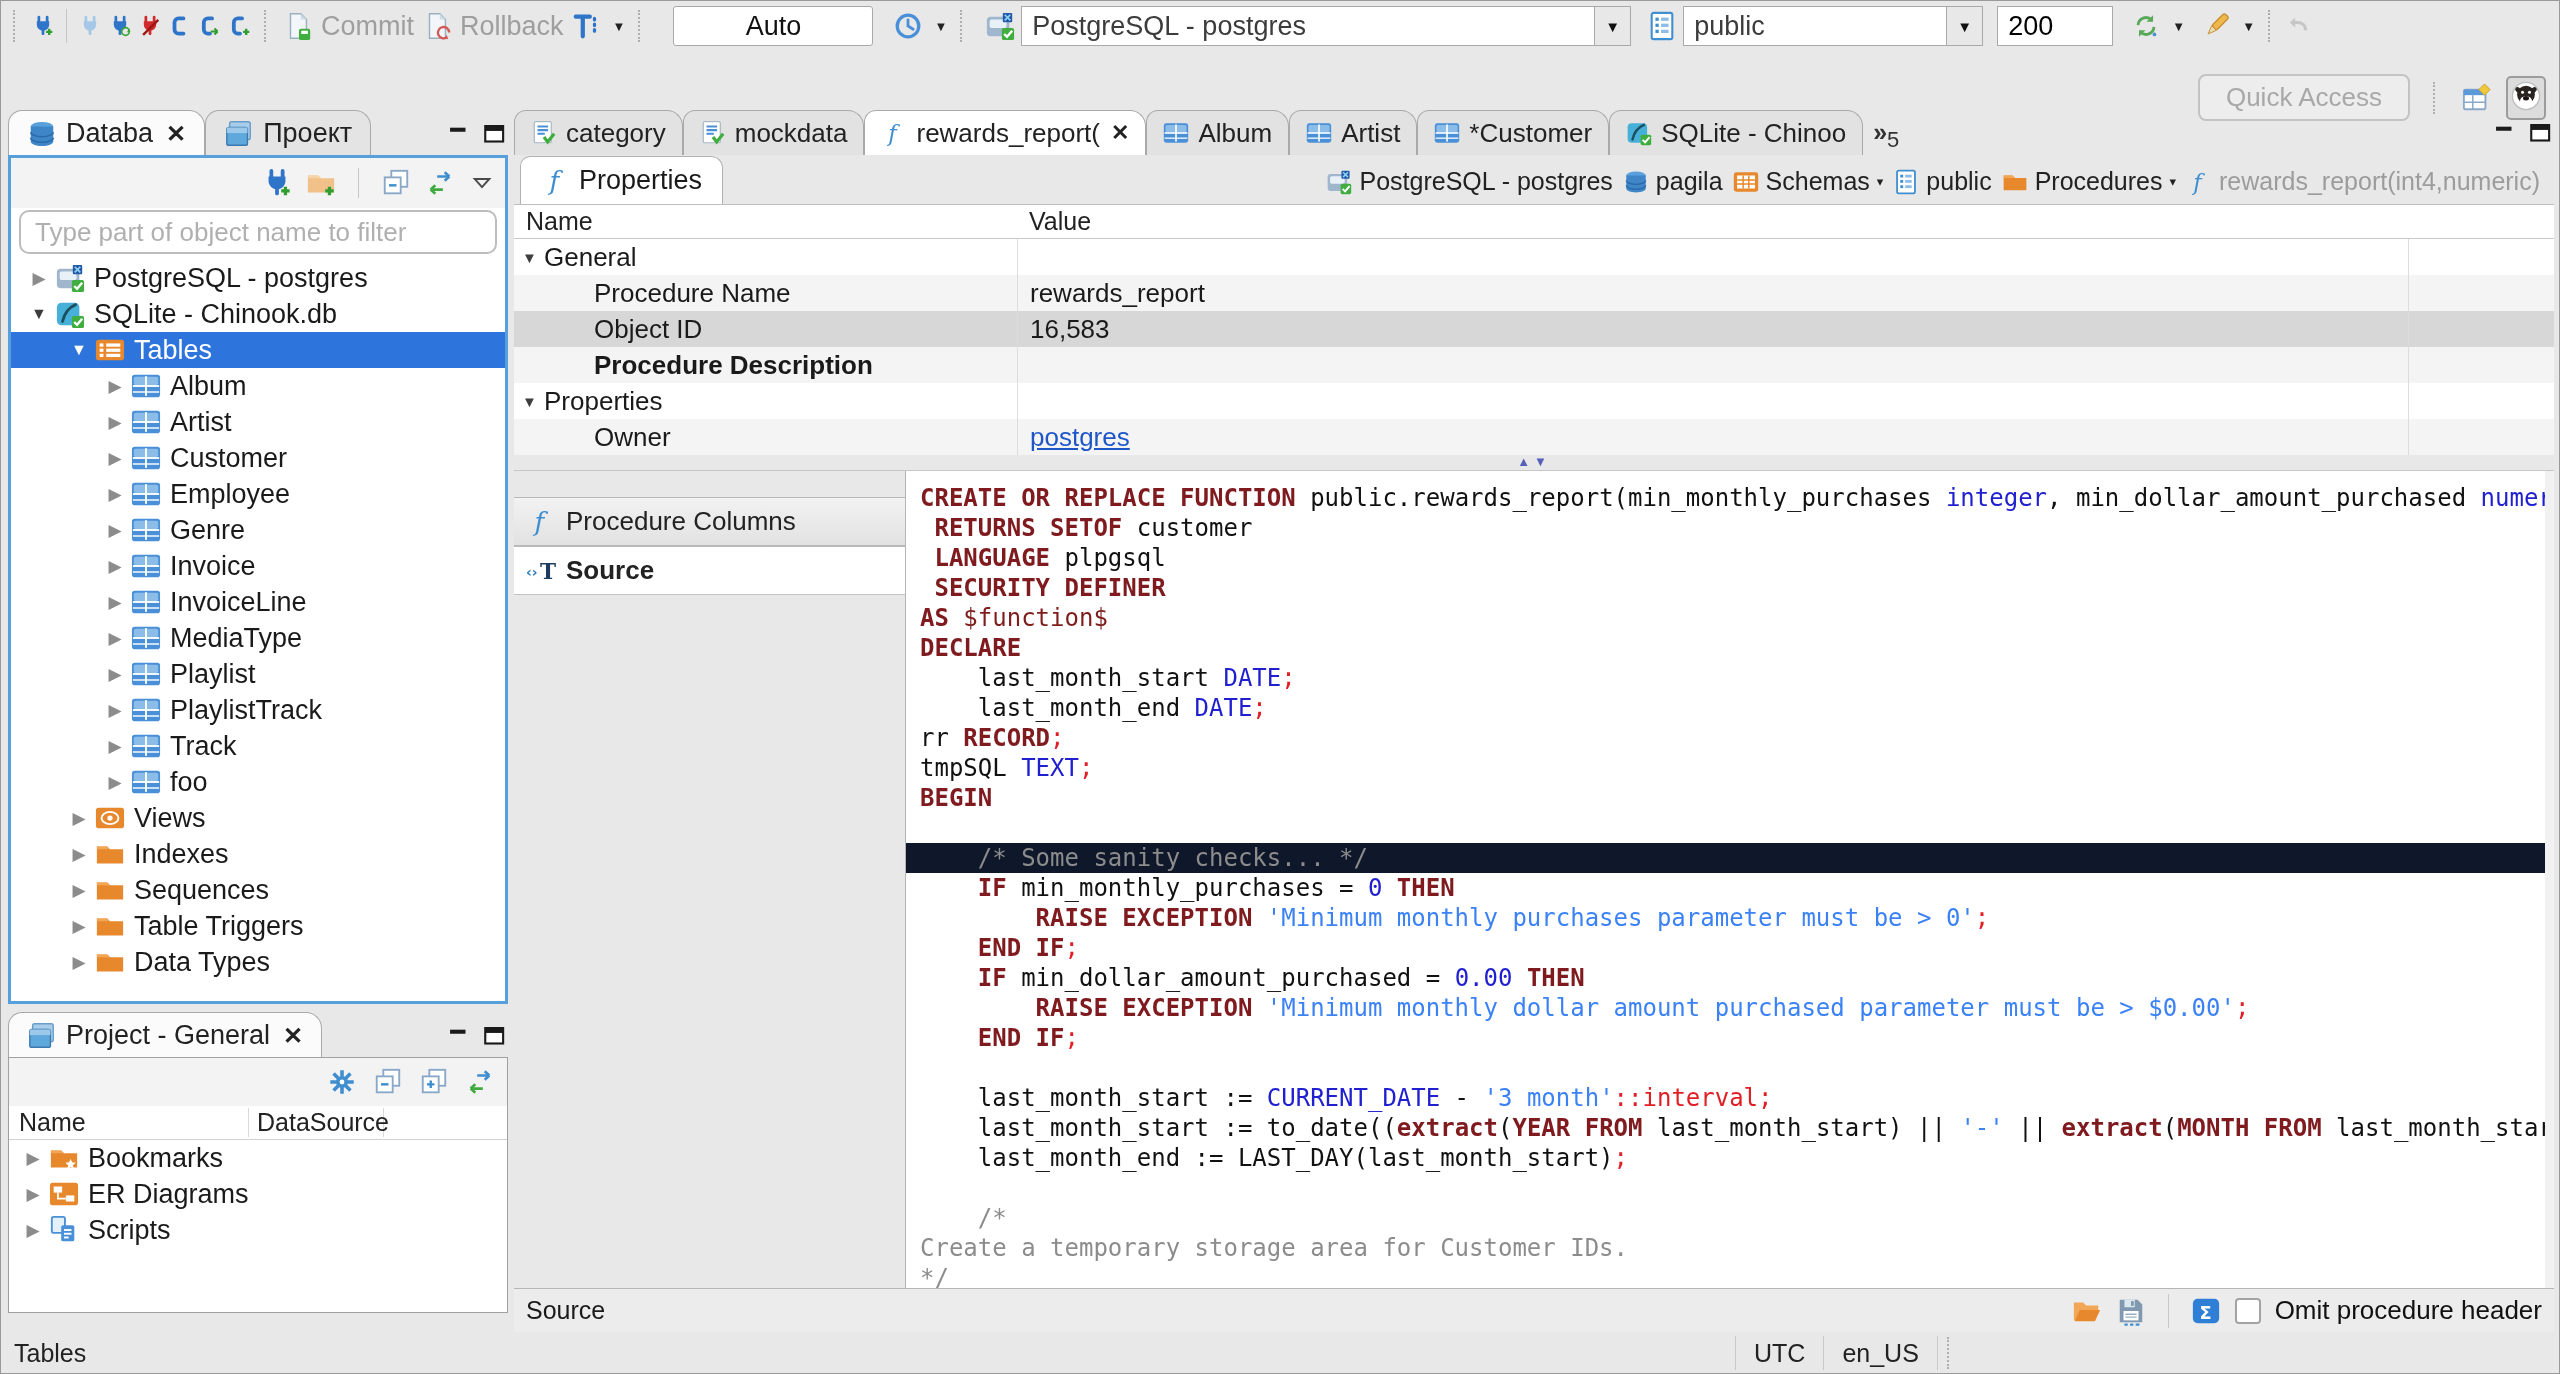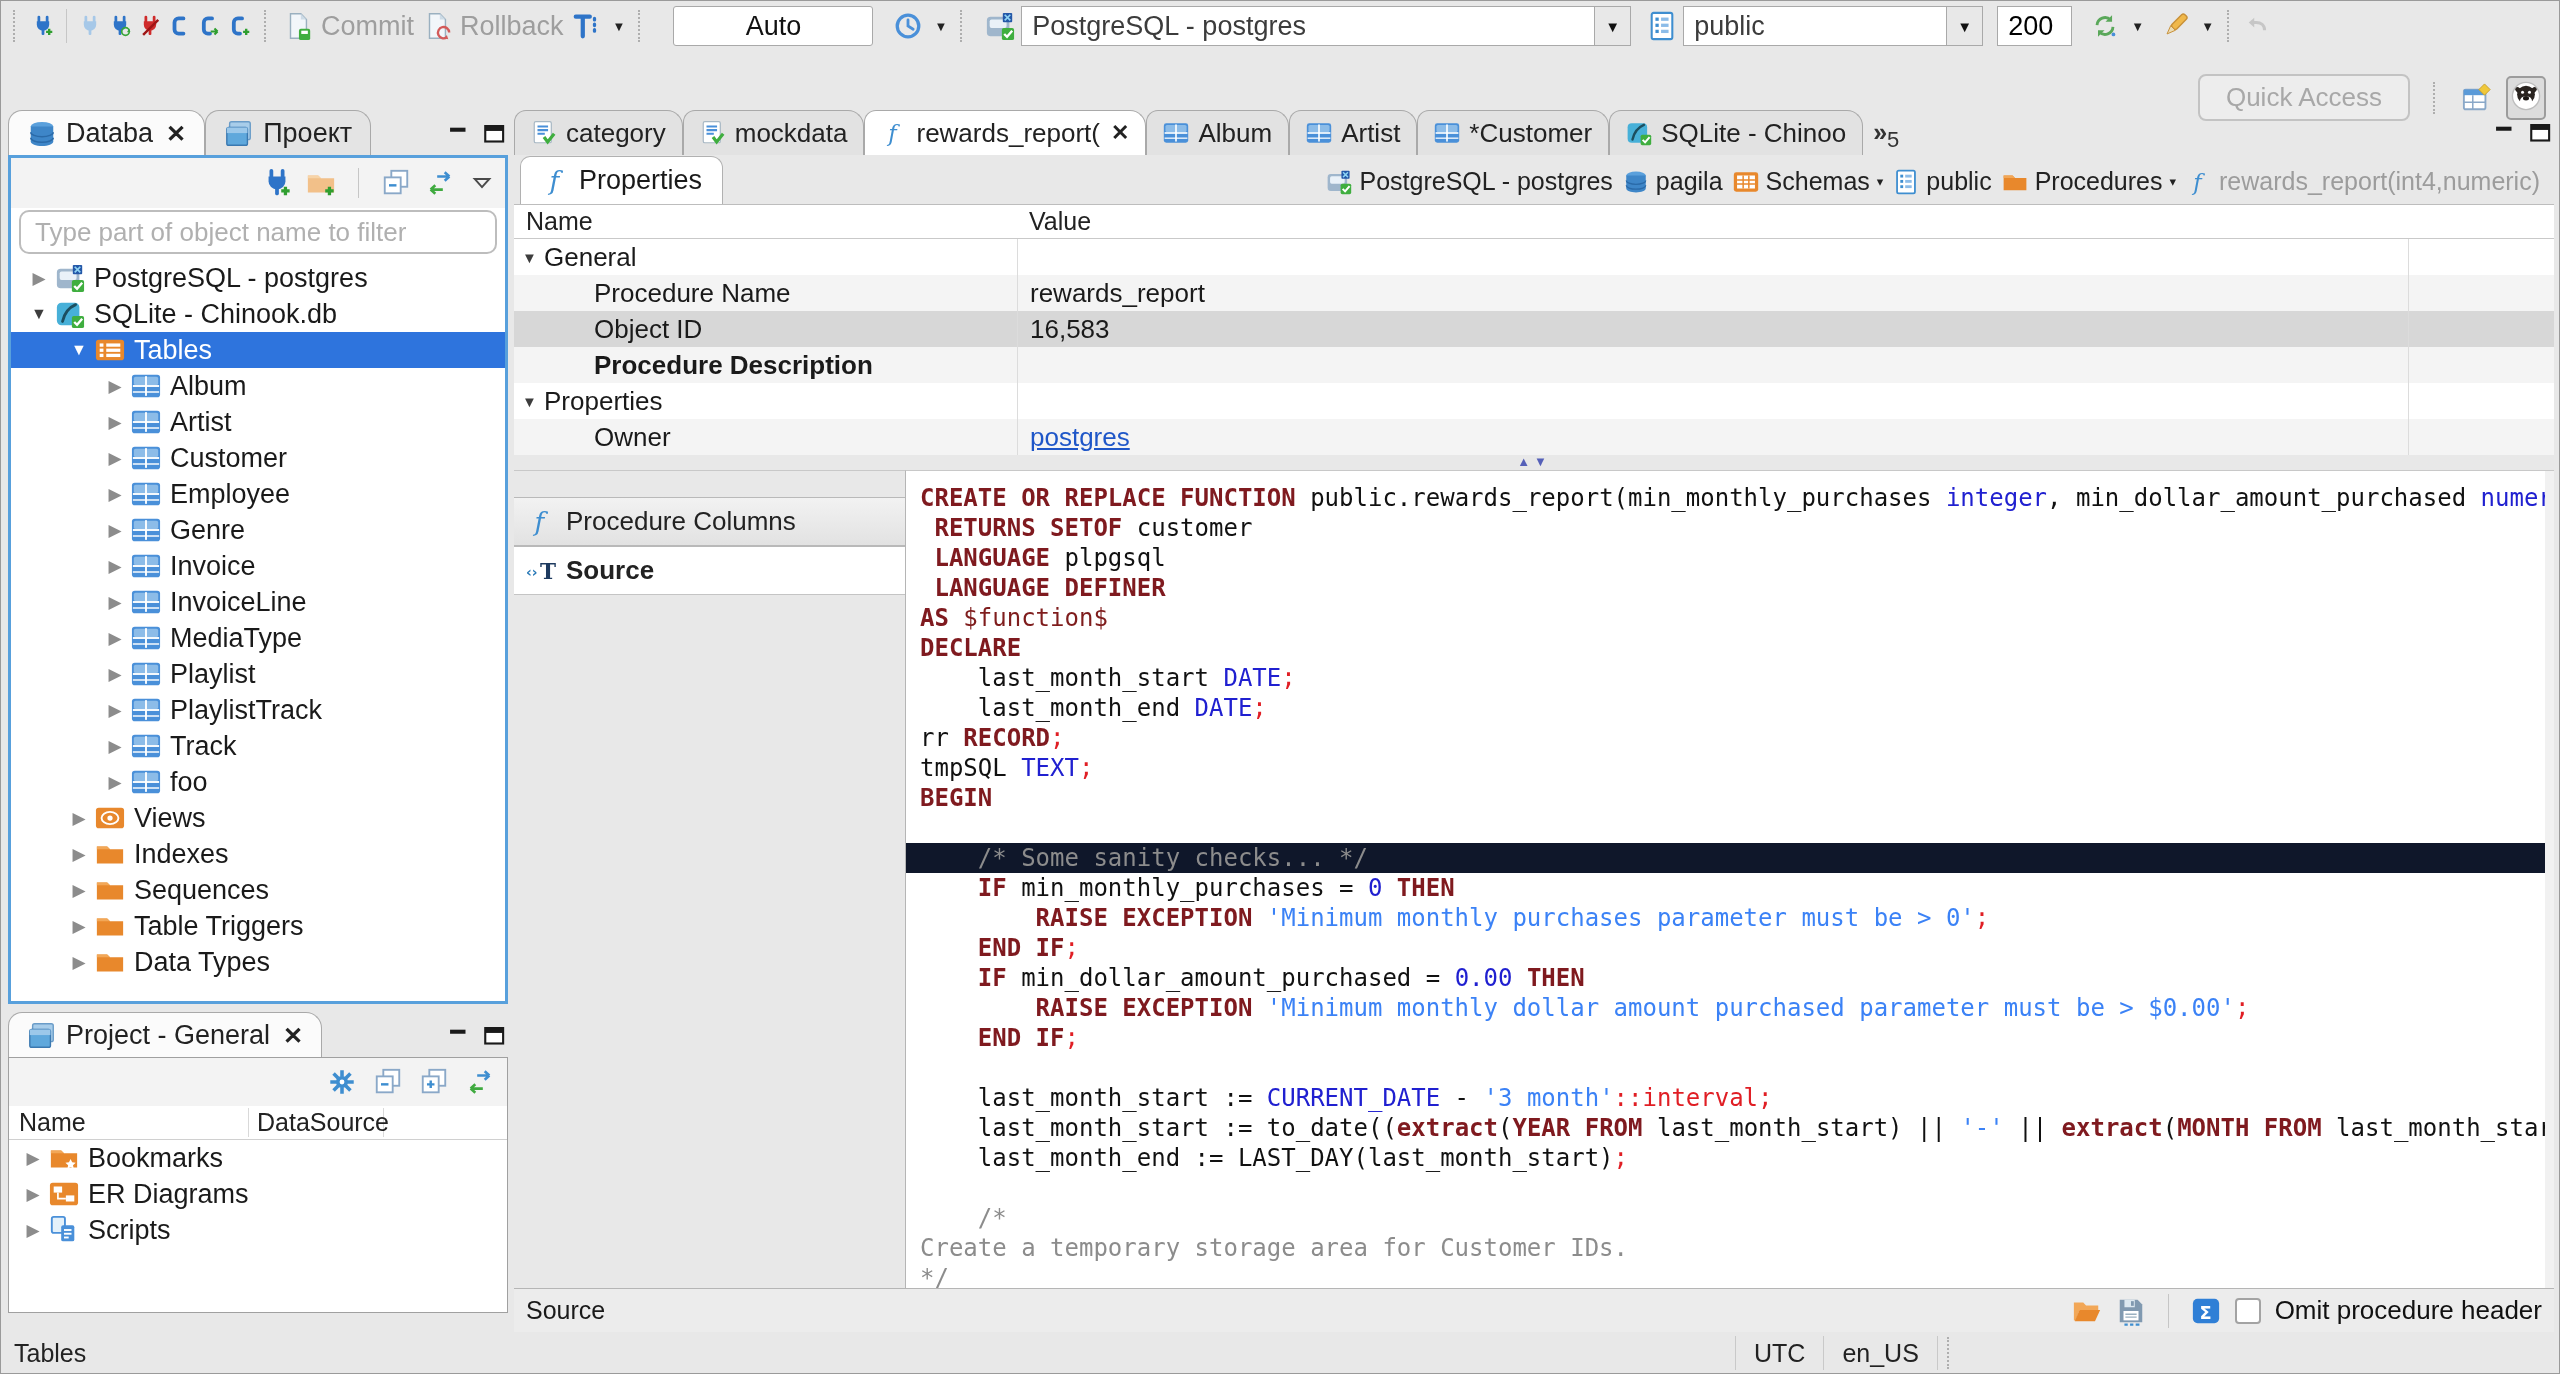--- a/index.html
+++ b/index.html
@@ -22,21 +22,21 @@
   .tbtn { display:inline-flex; align-items:center; gap:8px; padding:2px 4px; border-radius:4px; }
   .tlabel { font-size:27px; color:#9e9e9e; }
   .combo { display:inline-flex; align-items:center; background:#fff; border:1px solid #a9a9a9; height:40px; }
   .combo .arrowbox { width:36px; align-self:stretch; background:#e8e8e8; border-left:1px solid #a9a9a9; display:flex; align-items:center; justify-content:center; font-size:15px; color:#111; }
   .combo .ctext { font-size:27px; color:#3c3c3c; padding:0 10px; white-space:nowrap; overflow:hidden; }
   #auto-combo { width:200px; justify-content:center; border-radius:3px; }
   #auto-combo .ctext { color:#111; }
   #conn-combo { width:610px; }
   #conn-combo .ctext, #schema-combo .ctext { flex:1; }
   #schema-combo { width:300px; }
-  #fetch-input { width:75px; height:40px; border:1px solid #a9a9a9; background:#fff; font-size:27px; padding:0 10px; font-family:"Liberation Sans",sans-serif; }
+  #fetch-input { width:116px; height:40px; border:1px solid #a9a9a9; background:#fff; font-size:27px; padding:0 10px; font-family:"Liberation Sans",sans-serif; }
 
   
   #qa-row { right:14px; top:74px; display:flex; align-items:center; gap:14px; }
   #quick-access { border:2px solid #c3c3c3; border-radius:8px; color:#a8a8a8; font-size:26px; padding:6px 26px; background:#ededed; }
   #beaver-box { border:2px solid #9c9c9c; background:#dcdcdc; border-radius:5px; padding:3px; }
 
   
   .ptabbar { display:flex; align-items:flex-end; height:48px; }
   .ptab { display:inline-flex; align-items:center; gap:9px; height:46px; padding:0 18px; font-size:27px;
           border:1px solid #a9a9a9; border-bottom:none; border-radius:14px 16px 0 0; background:#e4e4e4; color:#222; }
@@ -1004,21 +1004,21 @@
         </svg>
       </span>
       <span>Source</span>
     </div>
   </div>
 
 <div id="code" class="abs">
     <div class="cline"><span class="kw">CREATE OR REPLACE FUNCTION </span><span class="pl">public.rewards_report(min_monthly_purchases </span><span class="ty">integer</span><span class="pl">, min_dollar_amount_purchased </span><span class="ty">numeric</span></div>
     <div class="cline"><span class="kw"> RETURNS SETOF </span><span class="pl">customer</span></div>
     <div class="cline"><span class="kw"> LANGUAGE </span><span class="pl">plpgsql</span></div>
-    <div class="cline"><span class="kw"> LANGUAGE DEFINER</span></div>
+    <div class="cline"><span class="kw"> SECURITY DEFINER</span></div>
     <div class="cline"><span class="kw">AS </span><span class="er">$function$</span></div>
     <div class="cline"><span class="kw">DECLARE</span></div>
     <div class="cline"><span class="pl">    last_month_start </span><span class="ty">DATE</span><span class="rd">;</span></div>
     <div class="cline"><span class="pl">    last_month_end </span><span class="ty">DATE</span><span class="rd">;</span></div>
     <div class="cline"><span class="pl">rr </span><span class="kw">RECORD</span><span class="rd">;</span></div>
     <div class="cline"><span class="pl">tmpSQL </span><span class="ty">TEXT</span><span class="rd">;</span></div>
     <div class="cline"><span class="kw">BEGIN</span></div>
     <div class="cline">&nbsp;</div>
     <div class="cline hl"><span class="cm">    /* Some sanity checks... */</span></div>
     <div class="cline"><span class="pl">    </span><span class="kw">IF</span><span class="pl"> min_monthly_purchases = </span><span class="ty">0</span><span class="kw"> THEN</span></div>

